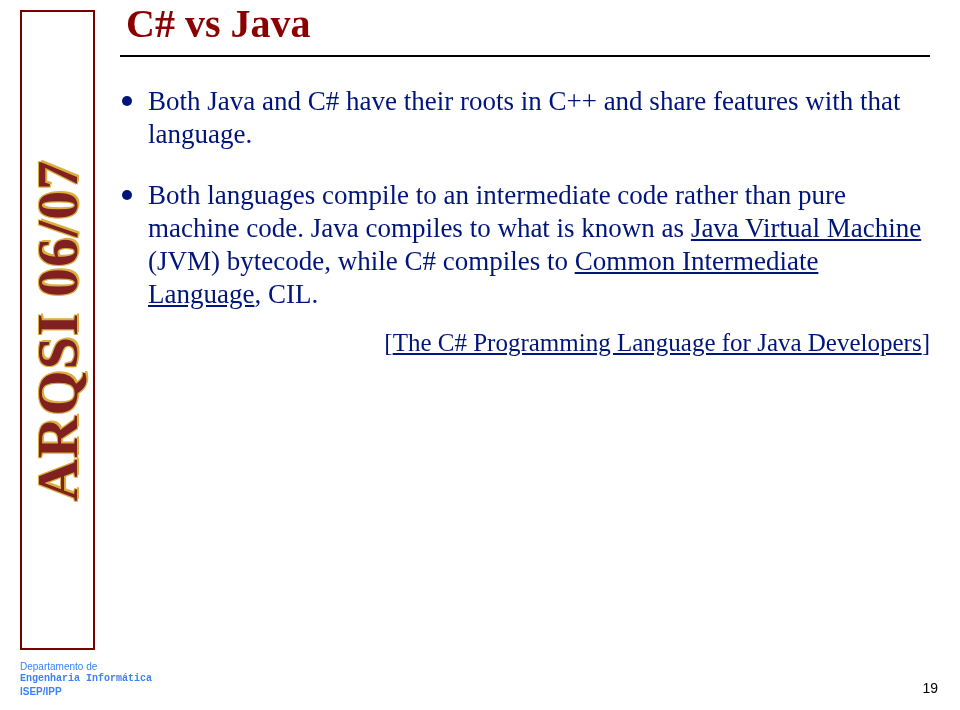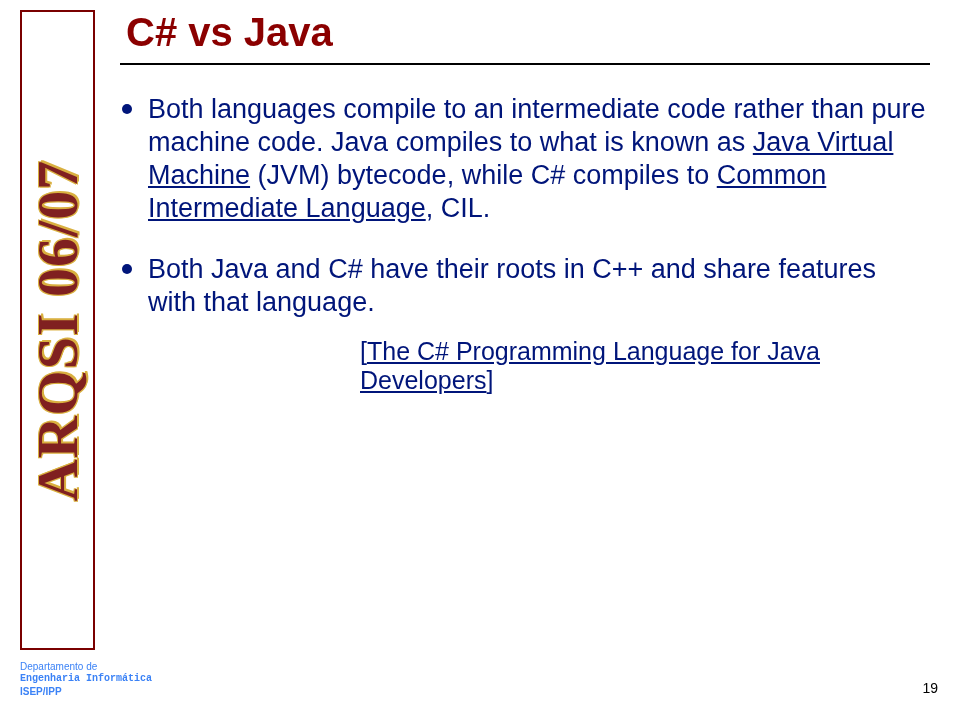--- a/index.html
+++ b/index.html
@@ -31,21 +31,21 @@
     color: #802020;
     text-shadow: 2px 2px 0 #d9b040, -1px -1px 0 #d9b040, 1px -1px 0 #d9b040, -1px 1px 0 #d9b040;
     letter-spacing: 1px;
   }
   .content {
     position: absolute;
     left: 120px;
     top: 0;
     right: 30px;
     bottom: 0;
-    padding-top: 10px;
+    font-family: Liberation Serif, serif;
   }
   .title {
     color: #8b0000;
     font-size: 40px;
     font-weight: bold;
     margin-bottom: 8px;
     margin-left: 6px;
   }
   .rule {
     border: none;
@@ -70,21 +70,21 @@
     top: 11px;
     width: 10px;
     height: 10px;
     background: #00157a;
     border-radius: 50%;
   }
   .u { text-decoration: underline; }
   .citation {
     color: #00157a;
     font-size: 25px;
-    text-align: left;
+    text-align: right;
     margin-top: -10px;
     padding-left: 240px;
   }
   .footer {
     position: absolute;
     left: 20px;
     bottom: 12px;
     font-family: Arial, sans-serif;
     font-size: 10px;
     color: #3b82f6;
@@ -106,24 +106,24 @@
 
 <div class="sidebar">
   <div class="sidebar-label">ARQSI 06/07</div>
 </div>
 
 <div class="content">
   <h1 class="title">C# vs Java</h1>
   <hr class="rule">
   <ul class="bullets">
     <li>
-      <span>Both languages compile to an intermediate code rather than pure machine code. Java compiles to what is known as </span><span class="u">Java Virtual Machine</span><span> (JVM) bytecode, while C# compiles to </span><span class="u">Common Intermediate Language</span><span>, CIL.</span>
+      <span>Both Java and C# have their roots in C++ and share features with that language.</span>
     </li>
     <li>
-      <span>Both Java and C# have their roots in C++ and share features with that language.</span>
+      <span>Both languages compile to an intermediate code rather than pure machine code. Java compiles to what is known as </span><span class="u">Java Virtual Machine</span><span> (JVM) bytecode, while C# compiles to </span><span class="u">Common Intermediate Language</span><span>, CIL.</span>
     </li>
   </ul>
   <div class="citation">
     <span>[</span><span class="u">The C# Programming Language for Java Developers</span><span>]</span>
   </div>
 </div>
 
 <div class="footer">
   <div class="line1">Departamento de</div>
   <div class="line2">Engenharia Informática</div>

